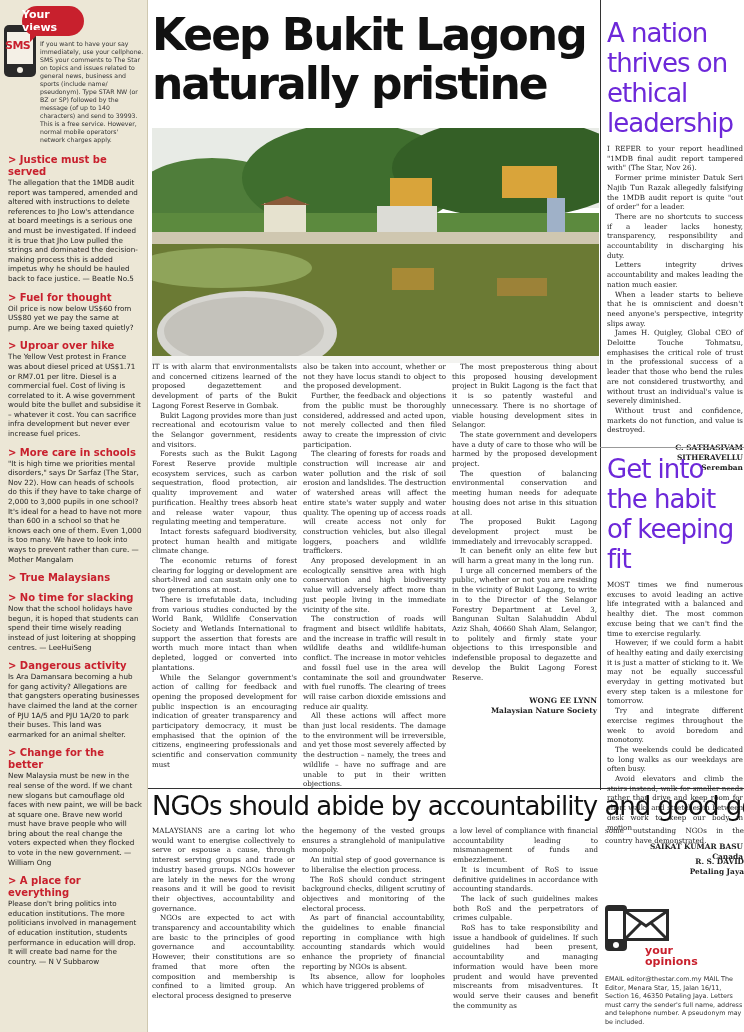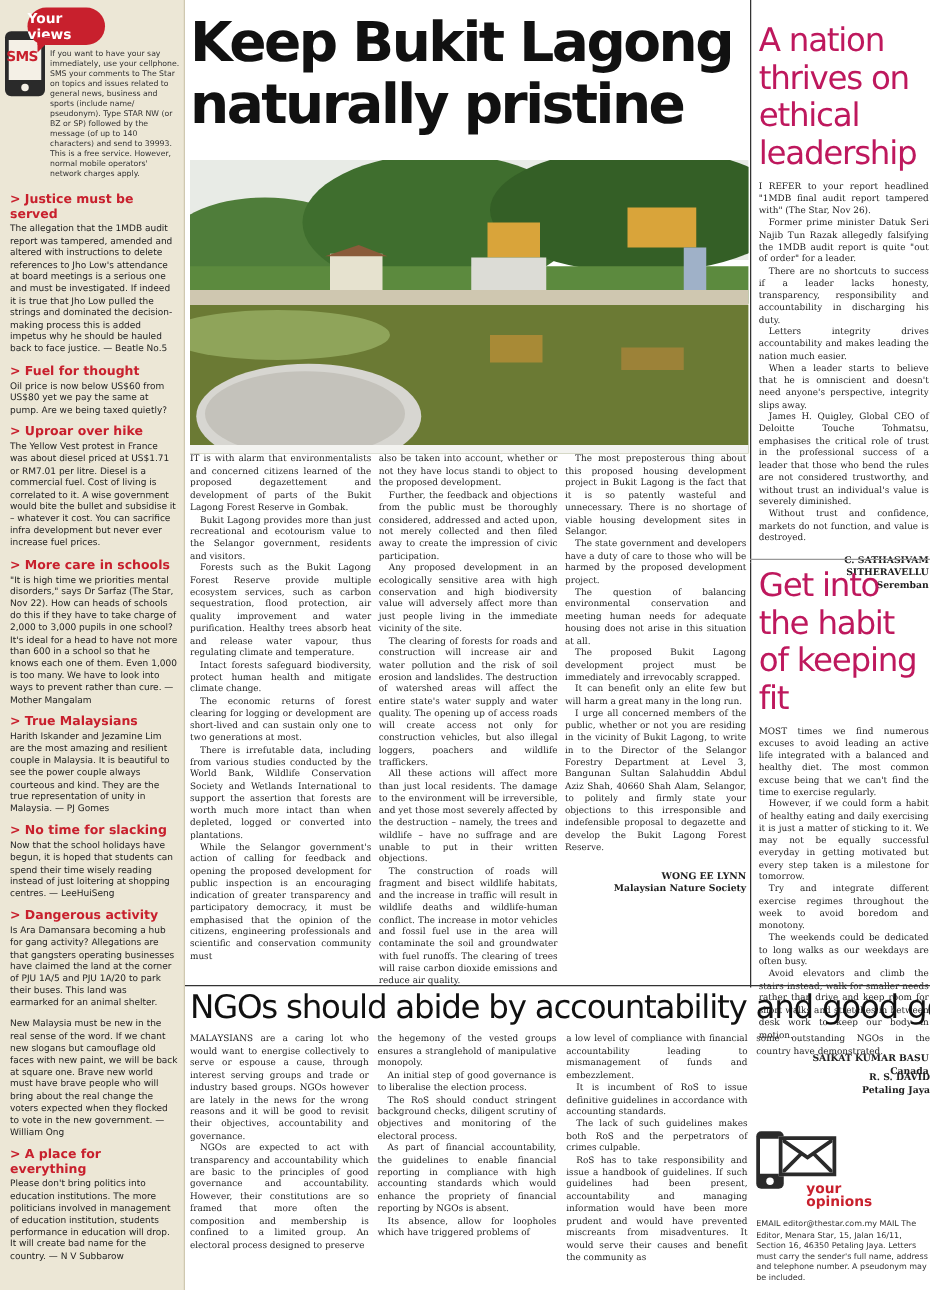--- a/index.html
+++ b/index.html
@@ -17,21 +17,21 @@
   .view{margin-bottom:8px;}
   .view h4{margin:0;font:bold 10px/12px "DejaVu Sans",sans-serif;color:#c8202d;}
   .view p{margin:0;font:7.2px/9.6px "DejaVu Sans",sans-serif;color:#222;}
   .main-headline{position:absolute;left:152px;top:10px;width:445px;font:bold 44px/49px "DejaVu Sans",sans-serif;letter-spacing:-2px;color:#111;}
   .photo{position:absolute;left:152px;top:128px;width:447px;height:235px;overflow:hidden;}
   .col{position:absolute;font:7.1px/9.7px "DejaVu Serif",serif;text-align:justify;color:#222;}
   .col p{margin:0;text-indent:8px;}
   .col p.first{text-indent:0;}
   .sig{text-align:right;font:bold 7.4px/10px "DejaVu Serif",serif;}
   .right-top{position:absolute;left:600px;top:0;width:144px;border-left:1px solid #333;}
-  .rt-head{font:26px/30px "DejaVu Sans",sans-serif;letter-spacing:-1px;margin:18px 0 6px 6px;color:#be185d;}
+  .rt-head{font:26px/30px "DejaVu Sans",sans-serif;letter-spacing:-1px;margin:18px 0 6px 6px;color:#6d28d9;}
   .divider{position:absolute;height:1px;background:#999;}
   .ngo-headline{position:absolute;left:152px;top:790px;width:592px;font:26px/32px "DejaVu Sans",sans-serif;letter-spacing:-1px;color:#111;white-space:nowrap;}
   .opinions{position:absolute;left:605px;top:905px;width:139px;}
   .op-phone{position:absolute;left:0;top:0;width:22px;height:46px;background:#2a2a2a;border-radius:4px;}
   .op-phone .screen{position:absolute;left:3px;top:6px;width:16px;height:28px;background:#fff;}
   .op-phone .btn{position:absolute;left:8px;top:37px;width:6px;height:6px;border-radius:50%;background:#fff;}
   .envelope{position:absolute;left:18px;top:4px;width:46px;height:32px;border:3px solid #2a2a2a;background:#fff;box-sizing:border-box;}
   .your-op{position:absolute;left:40px;top:40px;font:bold 11px/11px "DejaVu Sans",sans-serif;color:#c8202d;}
   .op-text{position:absolute;left:0;top:70px;width:139px;font:6.4px/8.6px "DejaVu Sans",sans-serif;color:#333;}
 </style>
@@ -60,31 +60,31 @@
     <div class="view">
         <h4>&gt; Uproar over hike</h4>
         <p>The Yellow Vest protest in France was about diesel priced at US$1.71 or RM7.01 per litre. Diesel is a commercial fuel. Cost of living is correlated to it. A wise government would bite the bullet and subsidise it – whatever it cost. You can sacrifice infra development but never ever increase fuel prices.</p>
       </div>
     <div class="view">
         <h4>&gt; More care in schools</h4>
         <p>"It is high time we priorities mental disorders," says Dr Sarfaz (The Star, Nov 22). How can heads of schools do this if they have to take charge of 2,000 to 3,000 pupils in one school? It's ideal for a head to have not more than 600 in a school so that he knows each one of them. Even 1,000 is too many. We have to look into ways to prevent rather than cure. — Mother Mangalam</p>
       </div>
     <div class="view">
         <h4>&gt; True Malaysians</h4>
-        <p>Harith Iskander and Jezamine Lim are the most amazing and resilient couple in Malaysia. It is beautiful to see the power couple always courteous and kind. They are the true representation of unity in Malaysia. — PJ Gomes</p>
       </div>
     <div class="view">
         <h4>&gt; No time for slacking</h4>
         <p>Now that the school holidays have begun, it is hoped that students can spend their time wisely reading instead of just loitering at shopping centres. — LeeHuiSeng</p>
       </div>
     <div class="view">
         <h4>&gt; Dangerous activity</h4>
         <p>Is Ara Damansara becoming a hub for gang activity? Allegations are that gangsters operating businesses have claimed the land at the corner of PJU 1A/5 and PJU 1A/20 to park their buses. This land was earmarked for an animal shelter.</p>
       </div>
     <div class="view">
+        <h4>&gt; Change for the better</h4>
         <p>New Malaysia must be new in the real sense of the word. If we chant new slogans but camouflage old faces with new paint, we will be back at square one. Brave new world must have brave people who will bring about the real change the voters expected when they flocked to vote in the new government. — William Ong</p>
       </div>
     <div class="view">
         <h4>&gt; A place for everything</h4>
         <p>Please don't bring politics into education institutions. The more politicians involved in management of education institution, students performance in education will drop. It will create bad name for the country. — N V Subbarow</p>
       </div>
   </div>
 </div>
 
 <div class="main-headline">Keep Bukit Lagong naturally pristine</div>
@@ -109,33 +109,33 @@
     <rect x="345" y="150" width="50" height="18" fill="#9c8238"></rect>
     <ellipse cx="95" cy="205" rx="90" ry="42" fill="#d7d6d1"></ellipse>
     <ellipse cx="92" cy="203" rx="80" ry="34" fill="#c4c2bb"></ellipse>
     <rect x="0" y="228" width="447" height="7" fill="#f3f3f0"></rect>
   </svg>
 </div>
 
 <div class="col" style="left:152px;top:362px;width:145px;">
   <p class="first">IT is with alarm that environmentalists and concerned citizens learned of the proposed degazettement and development of parts of the Bukit Lagong Forest Reserve in Gombak.</p>
   <p>Bukit Lagong provides more than just recreational and ecotourism value to the Selangor government, residents and visitors.</p>
-  <p>Forests such as the Bukit Lagong Forest Reserve provide multiple ecosystem services, such as carbon sequestration, flood protection, air quality improvement and water purification. Healthy trees absorb heat and release water vapour, thus regulating climate and temperature.</p>
+  <p>Forests such as the Bukit Lagong Forest Reserve provide multiple ecosystem services, such as carbon sequestration, flood protection, air quality improvement and water purification. Healthy trees absorb heat and release water vapour, thus regulating meeting and temperature.</p>
   <p>Intact forests safeguard biodiversity, protect human health and mitigate climate change.</p>
   <p>The economic returns of forest clearing for logging or development are short-lived and can sustain only one to two generations at most.</p>
   <p>There is irrefutable data, including from various studies conducted by the World Bank, Wildlife Conservation Society and Wetlands International to support the assertion that forests are worth much more intact than when depleted, logged or converted into plantations.</p>
   <p>While the Selangor government's action of calling for feedback and opening the proposed development for public inspection is an encouraging indication of greater transparency and participatory democracy, it must be emphasised that the opinion of the citizens, engineering professionals and scientific and conservation community must</p>
 </div>
 <div class="col" style="left:303px;top:362px;width:143px;">
   <p class="first">also be taken into account, whether or not they have locus standi to object to the proposed development.</p>
   <p>Further, the feedback and objections from the public must be thoroughly considered, addressed and acted upon, not merely collected and then filed away to create the impression of civic participation.</p>
+  <p>The clearing of forests for roads and construction will increase air and water pollution and the risk of soil erosion and landslides. The destruction of watershed areas will affect the entire state's water supply and water quality. The opening up of access roads will create access not only for construction vehicles, but also illegal loggers, poachers and wildlife traffickers.</p>
   <p>Any proposed development in an ecologically sensitive area with high conservation and high biodiversity value will adversely affect more than just people living in the immediate vicinity of the site.</p>
-  <p>The clearing of forests for roads and construction will increase air and water pollution and the risk of soil erosion and landslides. The destruction of watershed areas will affect the entire state's water supply and water quality. The opening up of access roads will create access not only for construction vehicles, but also illegal loggers, poachers and wildlife traffickers.</p>
+  <p>The construction of roads will fragment and bisect wildlife habitats, and the increase in traffic will result in wildlife deaths and wildlife-human conflict. The increase in motor vehicles and fossil fuel use in the area will contaminate the soil and groundwater with fuel runoffs. The clearing of trees will raise carbon dioxide emissions and reduce air quality.</p>
   <p>All these actions will affect more than just local residents. The damage to the environment will be irreversible, and yet those most severely affected by the destruction – namely, the trees and wildlife – have no suffrage and are unable to put in their written objections.</p>
-  <p>The construction of roads will fragment and bisect wildlife habitats, and the increase in traffic will result in wildlife deaths and wildlife-human conflict. The increase in motor vehicles and fossil fuel use in the area will contaminate the soil and groundwater with fuel runoffs. The clearing of trees will raise carbon dioxide emissions and reduce air quality.</p>
 </div>
 <div class="col" style="left:452px;top:362px;width:145px;">
   <p>The most preposterous thing about this proposed housing development project in Bukit Lagong is the fact that it is so patently wasteful and unnecessary. There is no shortage of viable housing development sites in Selangor.</p>
   <p>The state government and developers have a duty of care to those who will be harmed by the proposed development project.</p>
   <p>The question of balancing environmental conservation and meeting human needs for adequate housing does not arise in this situation at all.</p>
   <p>The proposed Bukit Lagong development project must be immediately and irrevocably scrapped.</p>
   <p>It can benefit only an elite few but will harm a great many in the long run.</p>
   <p>I urge all concerned members of the public, whether or not you are residing in the vicinity of Bukit Lagong, to write in to the Director of the Selangor Forestry Department at Level 3, Bangunan Sultan Salahuddin Abdul Aziz Shah, 40660 Shah Alam, Selangor, to politely and firmly state your objections to this irresponsible and indefensible proposal to degazette and develop the Bukit Lagong Forest Reserve.</p>
   <div class="sig" style="margin-top:14px;text-align:right;">WONG EE LYNN</div>
   <div class="sig">Malaysian Nature Society</div>

